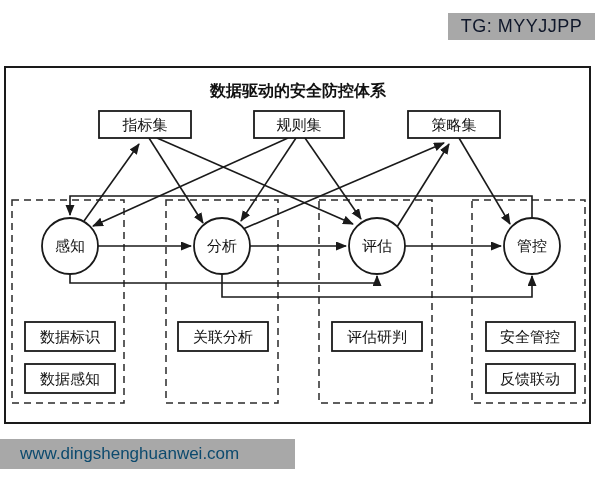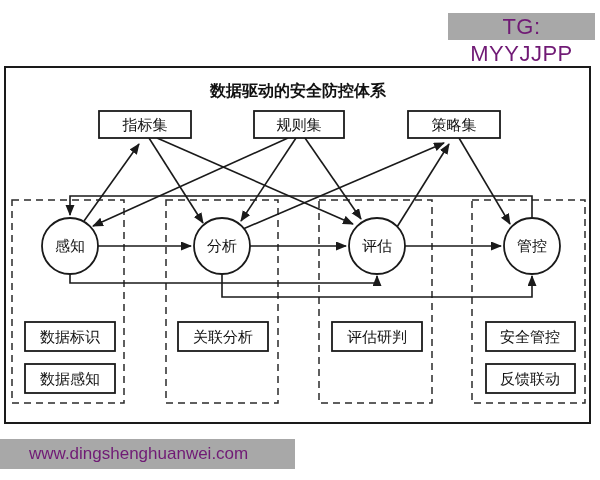--- a/index.html
+++ b/index.html
@@ -3,27 +3,27 @@
 <meta charset="utf-8">
 <style>
   html,body{margin:0;padding:0;}
   body{
     width:600px;height:480px;position:relative;overflow:hidden;
     background:#ffffff;
     font-family:"Liberation Sans", sans-serif;
   }
   .badge{
     position:absolute;left:448px;top:13px;width:147px;height:27px;
-    background:#a8a8a8;color:#701a75;font-size:22px;line-height:27px;
+    background:#a8a8a8;color:#0f172a;font-size:18px;line-height:27px;
     text-align:center;letter-spacing:0.5px;
   }
   .webbar{
     position:absolute;left:0;top:439px;width:295px;height:30px;
-    background:#a8a8a8;color:#701a75;font-size:17px;line-height:30px;
-    padding-left:29px;box-sizing:border-box;white-space:nowrap;
+    background:#a8a8a8;color:#0c4a6e;font-size:17px;line-height:30px;
+    padding-left:20px;box-sizing:border-box;white-space:nowrap;
   }
   svg{position:absolute;left:0;top:0;}
   svg text{
     font-family:"Liberation Sans", sans-serif;
     fill:#111111;
   }
   .t-title{font-size:16px;font-weight:bold;}
   .t-box{font-size:15px;}
   .t-node{font-size:15px;}
   .shape{fill:#ffffff;stroke:#1a1a1a;stroke-width:1.8;}

